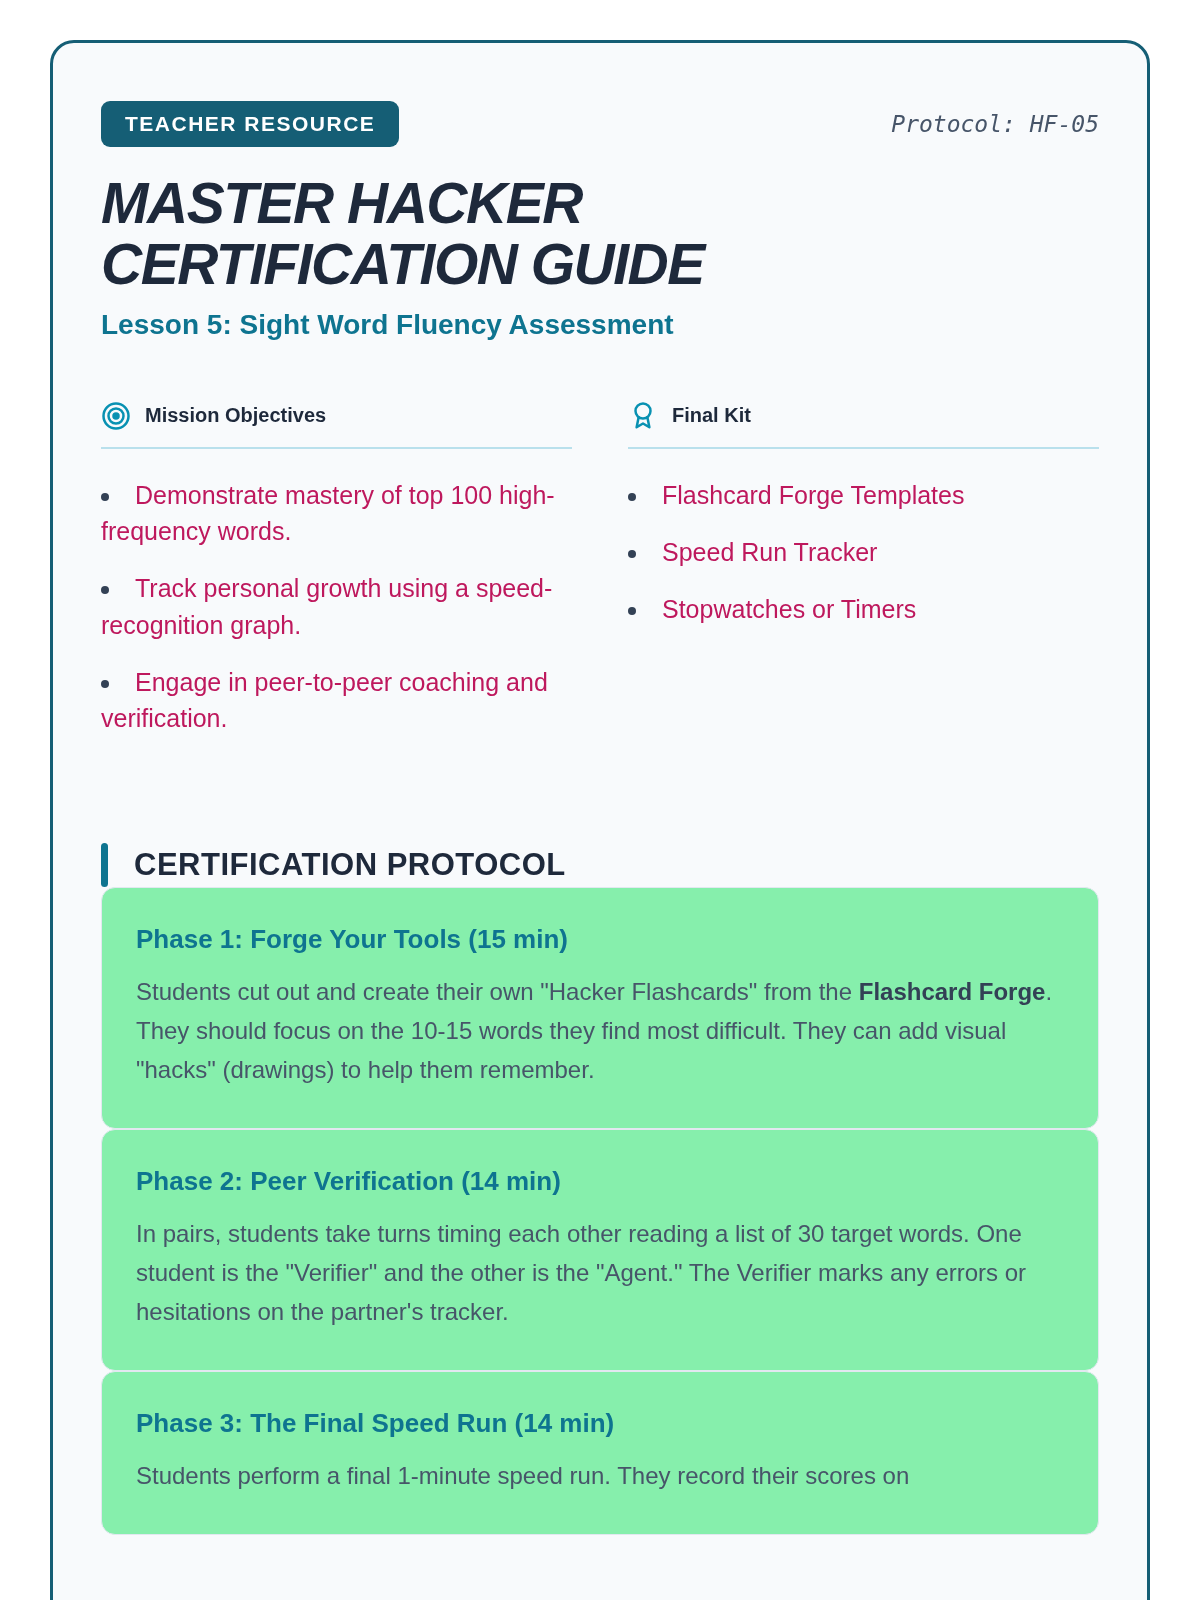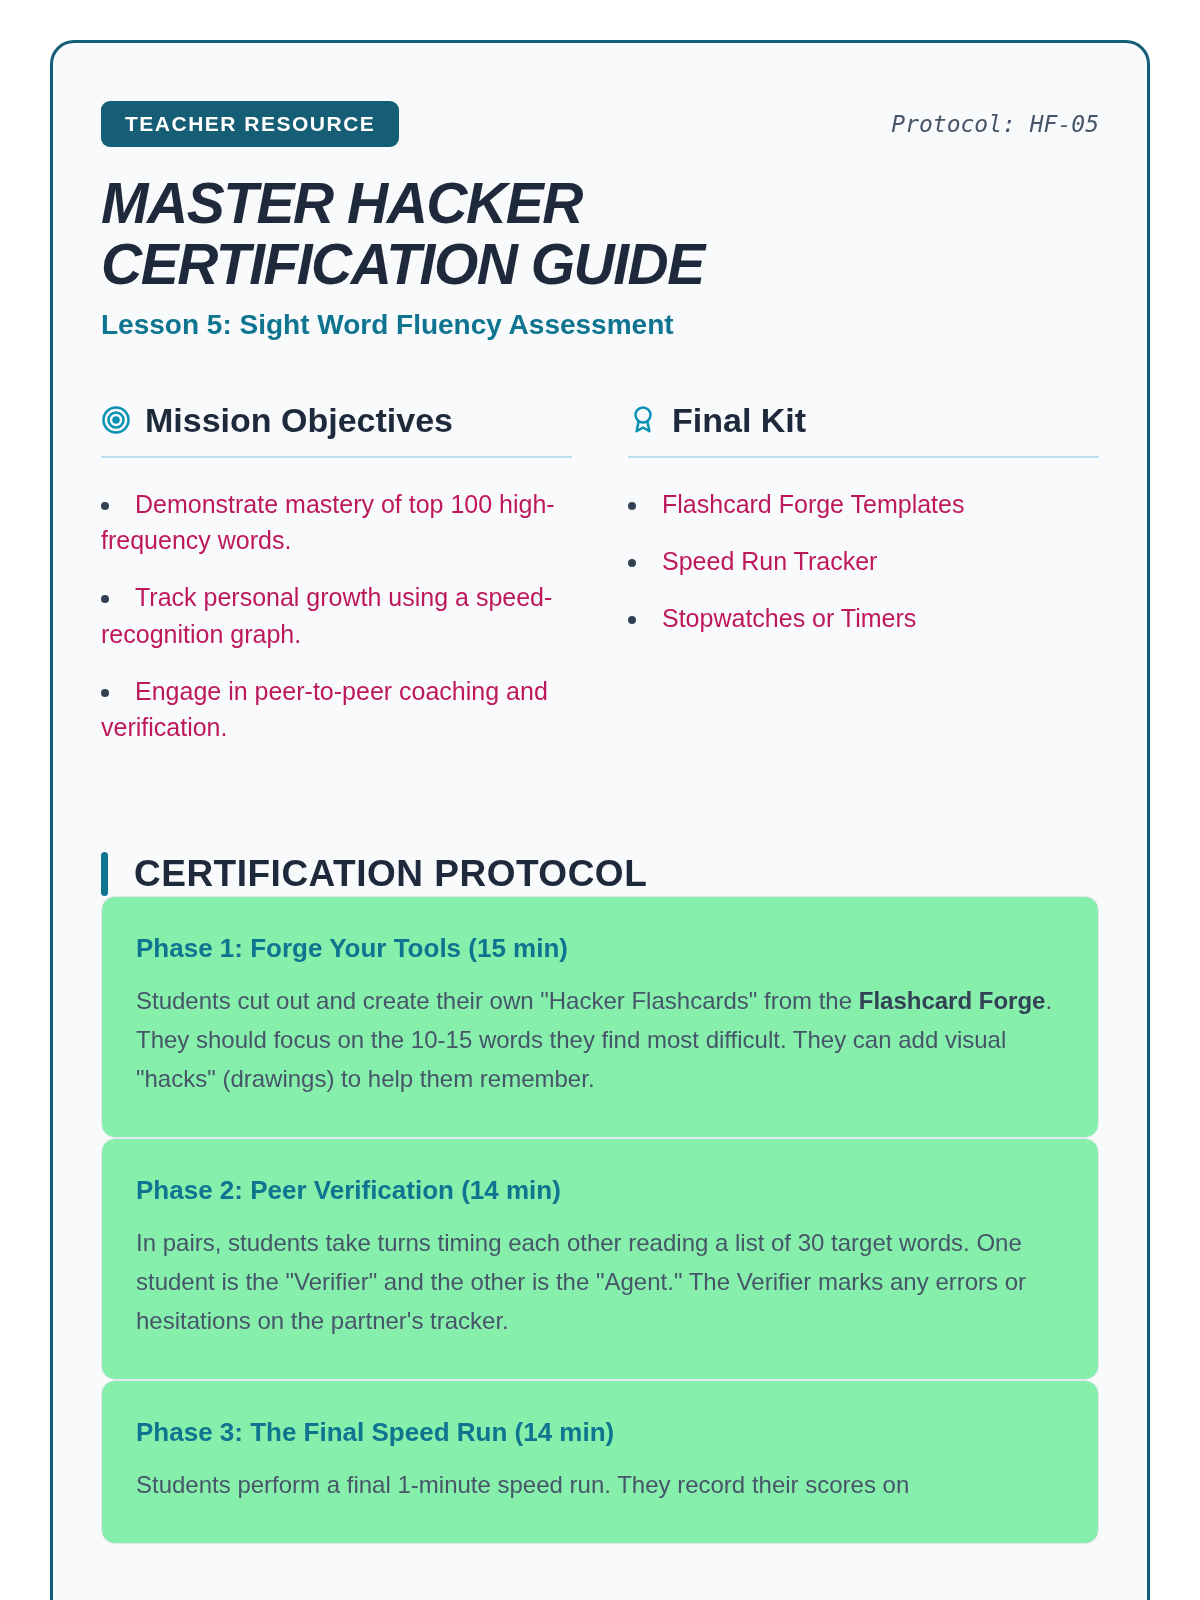--- a/index.html
+++ b/index.html
@@ -68,21 +68,21 @@
   }
   .col { flex: 1; }
   .col-head {
     display: flex;
     align-items: center;
     gap: 14px;
     padding-bottom: 16px;
     border-bottom: 2px solid #b9e0ec;
   }
   .col-head h2 {
-    font-size: 34px;
+    font-size: 20px;
     font-weight: 700;
     color: #1e293b;
   }
   .col ul {
     margin-top: 28px;
     list-style: disc inside;
   }
   .col li {
     font-size: 25px;
     line-height: 1.45;
@@ -96,21 +96,21 @@
     gap: 26px;
     margin-top: 86px;
   }
   .section-bar {
     width: 7px;
     height: 44px;
     border-radius: 4px;
     background: #0e7490;
   }
   .section-head h2 {
-    font-size: 37px;
+    font-size: 31px;
     font-weight: 800;
     letter-spacing: 0.5px;
     color: #1e293b;
     text-transform: uppercase;
   }
   .phase-card {
     background: #86efac;
     border: 1px solid #e2e8f0;
     border-radius: 14px;
     padding: 36px 34px 38px 34px;

